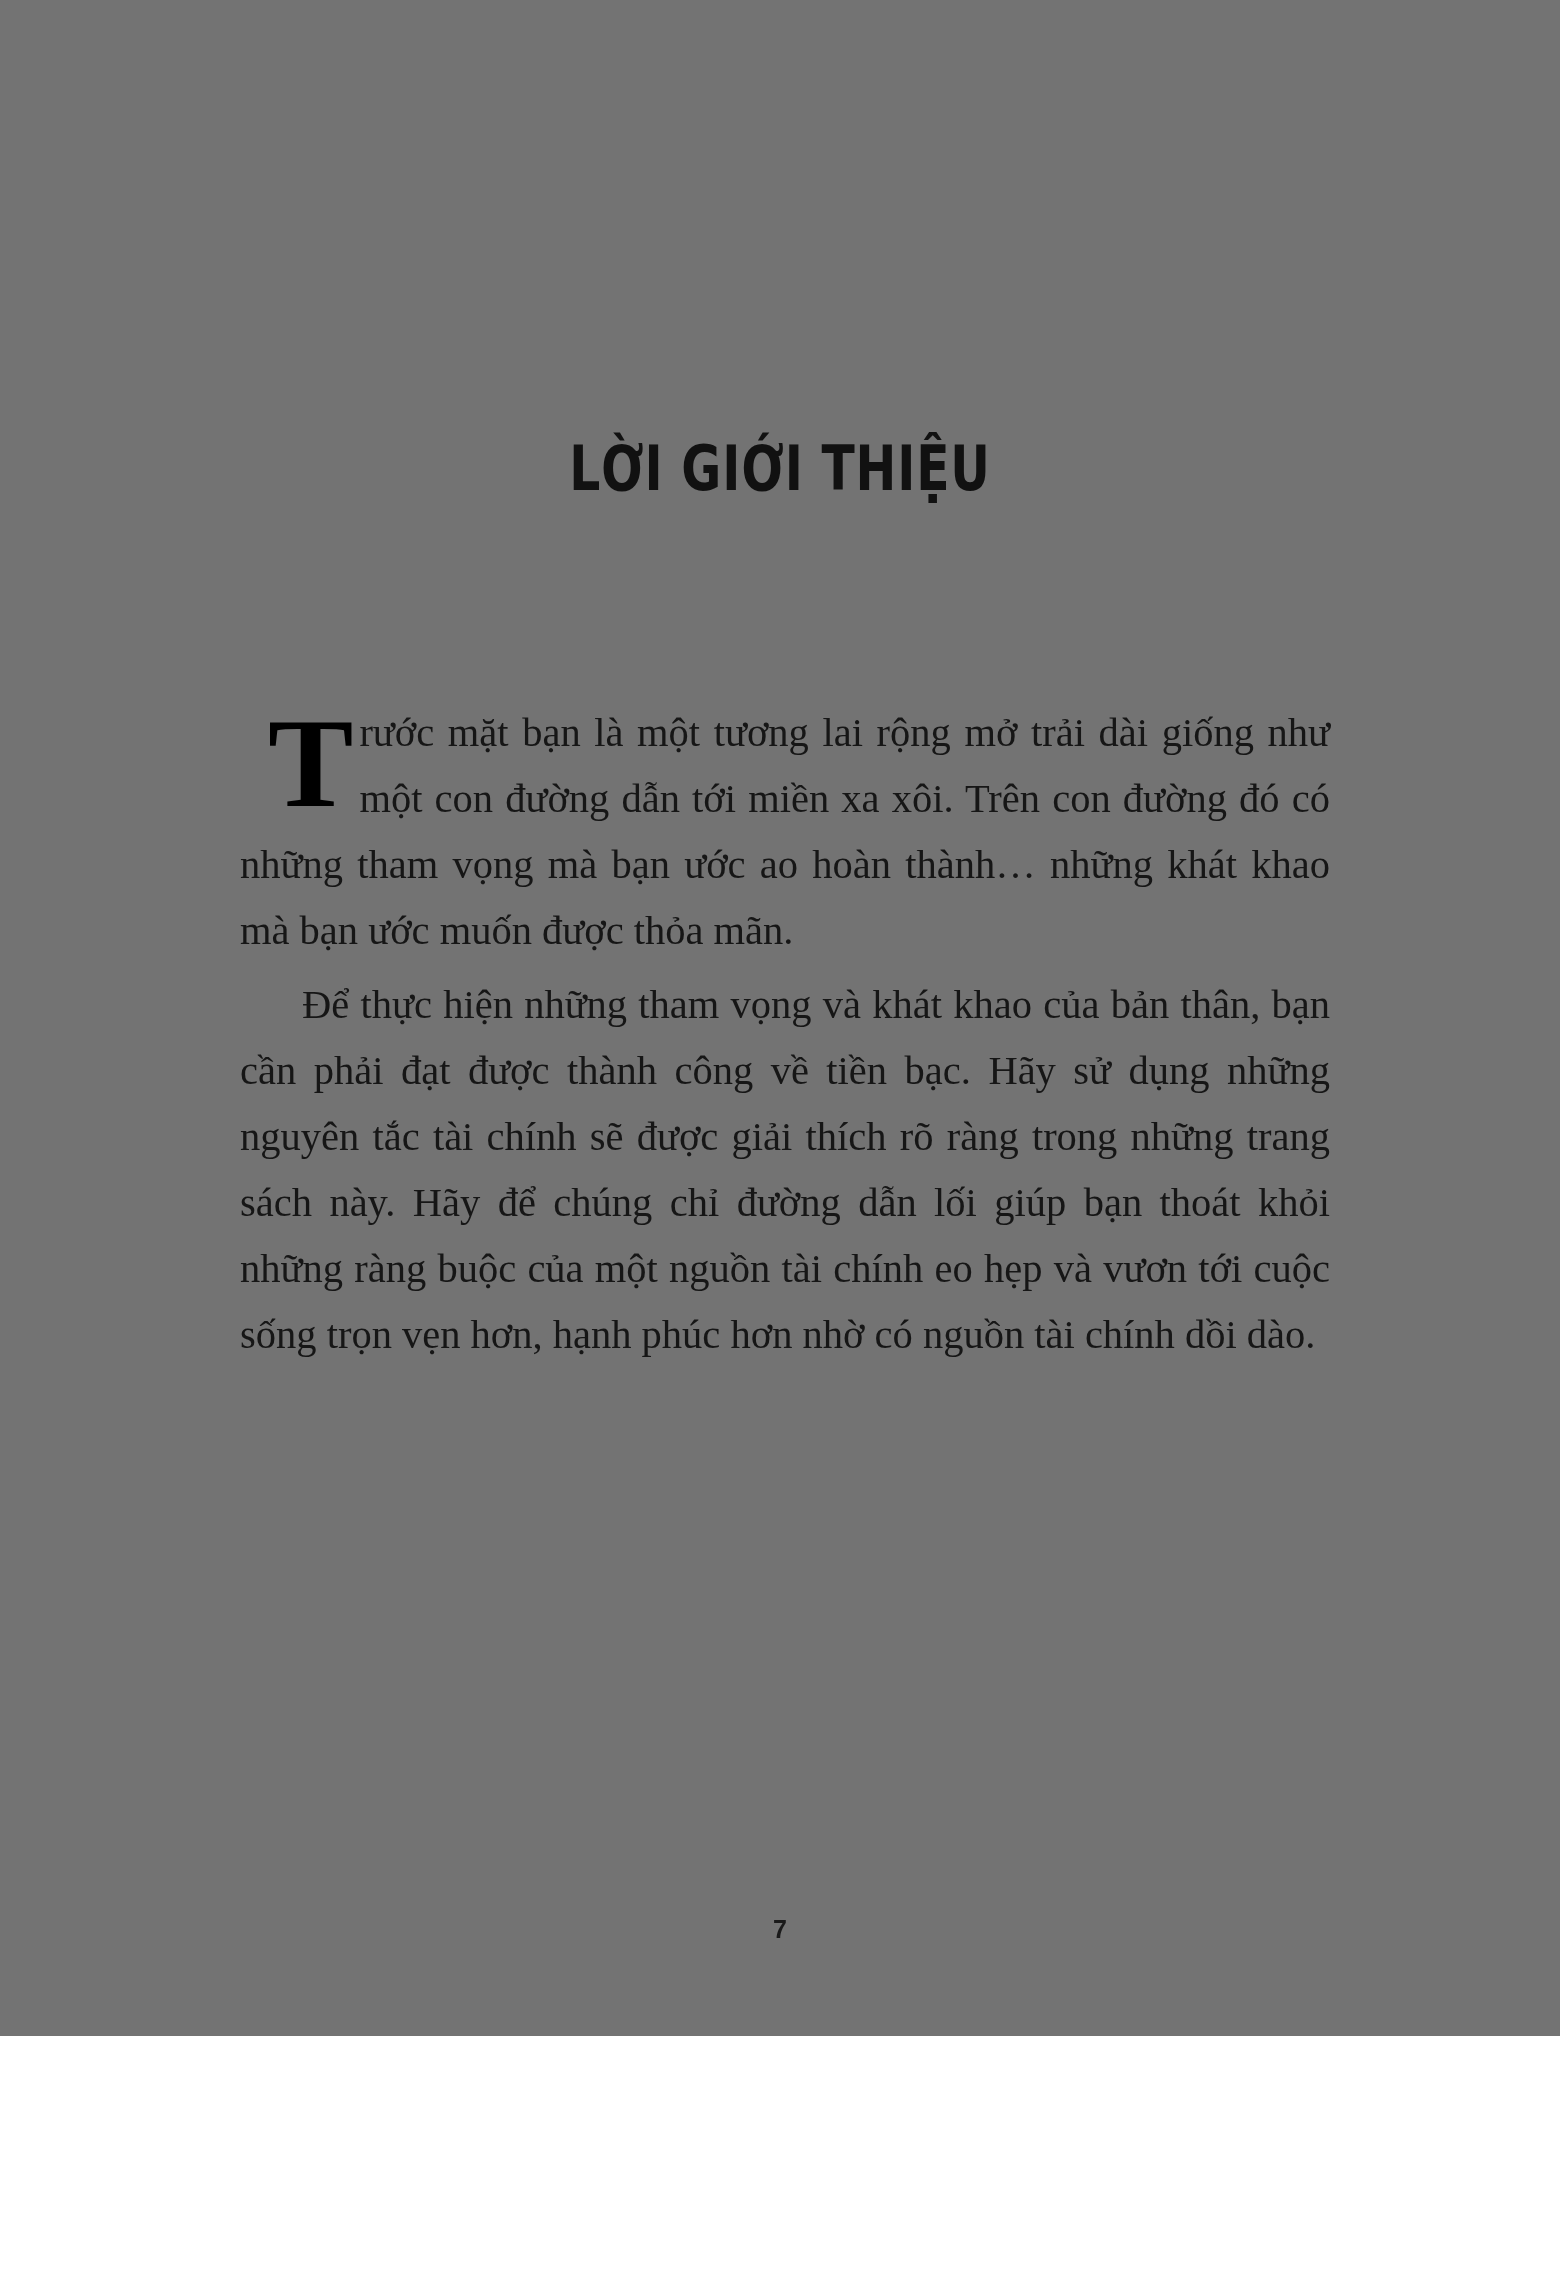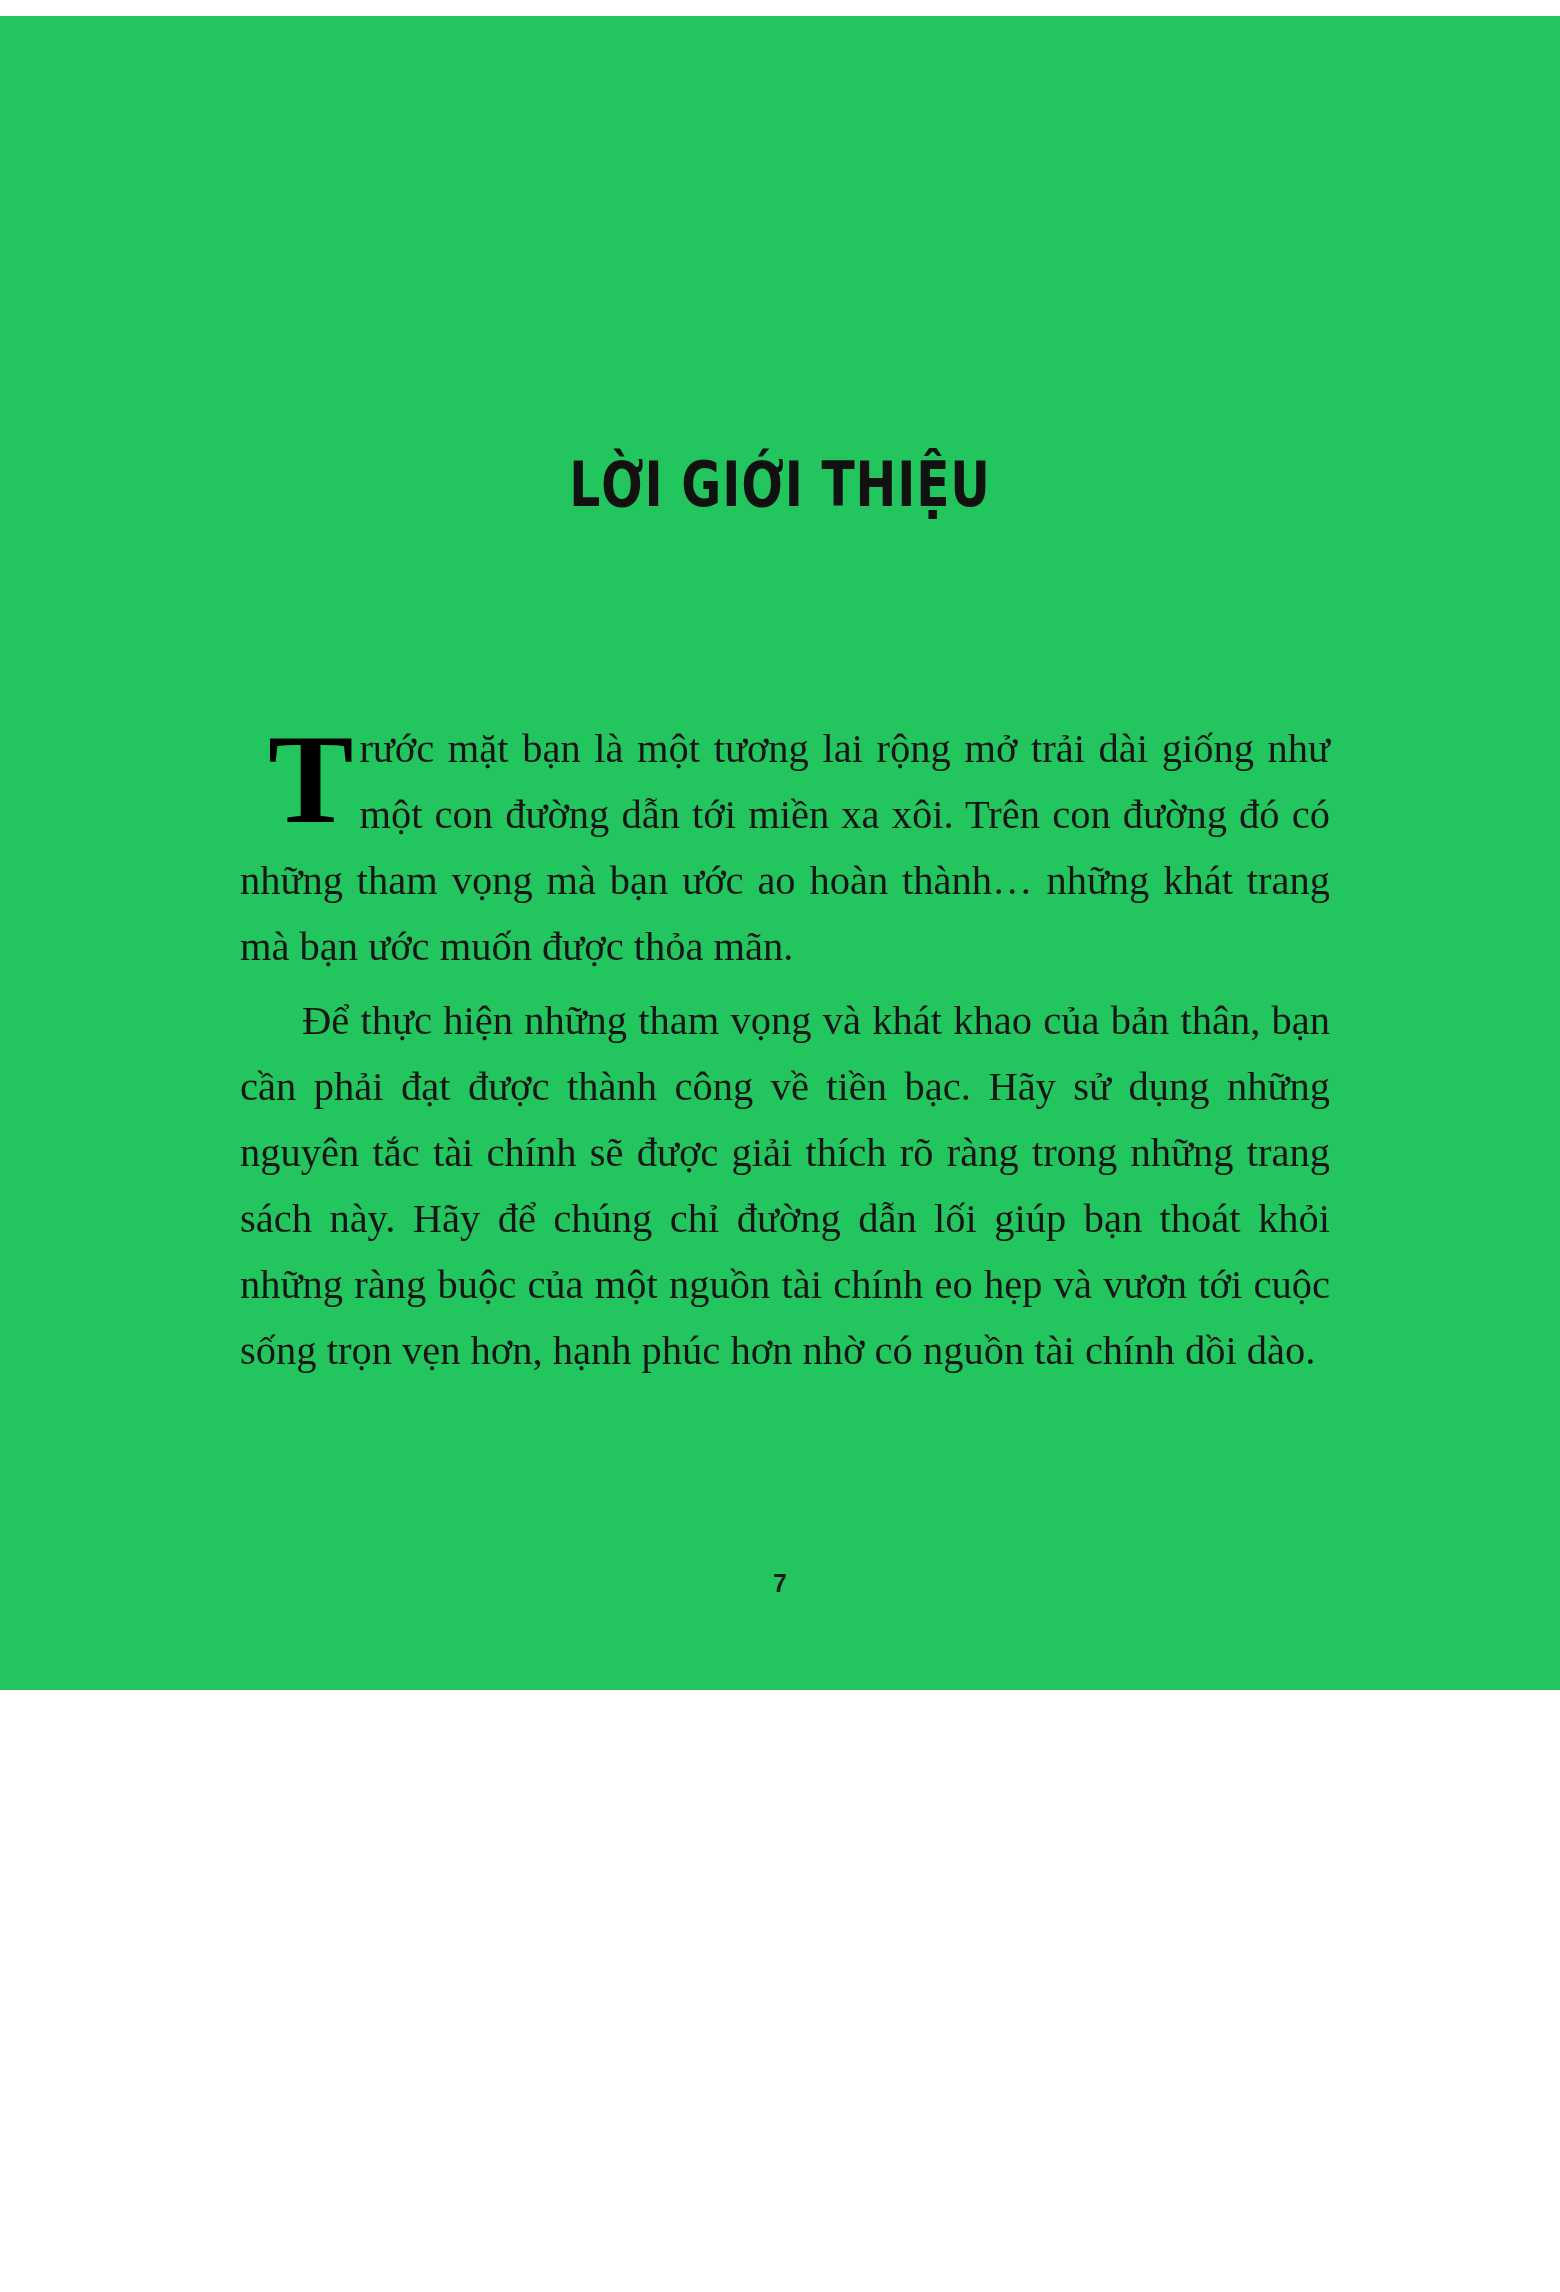--- a/index.html
+++ b/index.html
@@ -3,23 +3,23 @@
 <meta charset="utf-8">
 <style>
   html, body {
     margin: 0;
     padding: 0;
     background: #ffffff;
   }
   .page {
     position: relative;
     width: 1560px;
-    height: 1674px;
-    background: #22c55e;
-    margin: 16px auto;
+    height: 2036px;
+    background: #737373;
+    margin: 0 auto;
     overflow: hidden;
     box-sizing: border-box;
   }
   .chapter-title {
     position: absolute;
     top: 390px;
     left: 0;
     width: 100%;
     text-align: center;
     font-family: "DejaVu Sans Condensed", "Liberation Sans Narrow", "Liberation Sans", sans-serif;
@@ -76,21 +76,21 @@
 </style>
 </head>
 <body>
 
 <div class="page">
 
   <h1 class="chapter-title">LỜI GIỚI THIỆU</h1>
 
   <div class="body-block">
 
-    <p class="para first"><span class="dropcap">T</span><span>rước mặt bạn là một tương lai rộng mở trải dài giống như một con đường dẫn tới miền xa xôi. Trên con đường đó có những tham vọng mà bạn ước ao hoàn thành… những khát trang mà bạn ước muốn được thỏa mãn.</span></p>
+    <p class="para first"><span class="dropcap">T</span><span>rước mặt bạn là một tương lai rộng mở trải dài giống như một con đường dẫn tới miền xa xôi. Trên con đường đó có những tham vọng mà bạn ước ao hoàn thành… những khát khao mà bạn ước muốn được thỏa mãn.</span></p>
 
     <p class="para indent">Để thực hiện những tham vọng và khát khao của bản thân, bạn cần phải đạt được thành công về tiền bạc. Hãy sử dụng những nguyên tắc tài chính sẽ được giải thích rõ ràng trong những trang sách này. Hãy để chúng chỉ đường dẫn lối giúp bạn thoát khỏi những ràng buộc của một nguồn tài chính eo hẹp và vươn tới cuộc sống trọn vẹn hơn, hạnh phúc hơn nhờ có nguồn tài chính dồi dào.</p>
 
 
   </div>
 
   <div class="page-number">7</div>
 
 </div>
 

